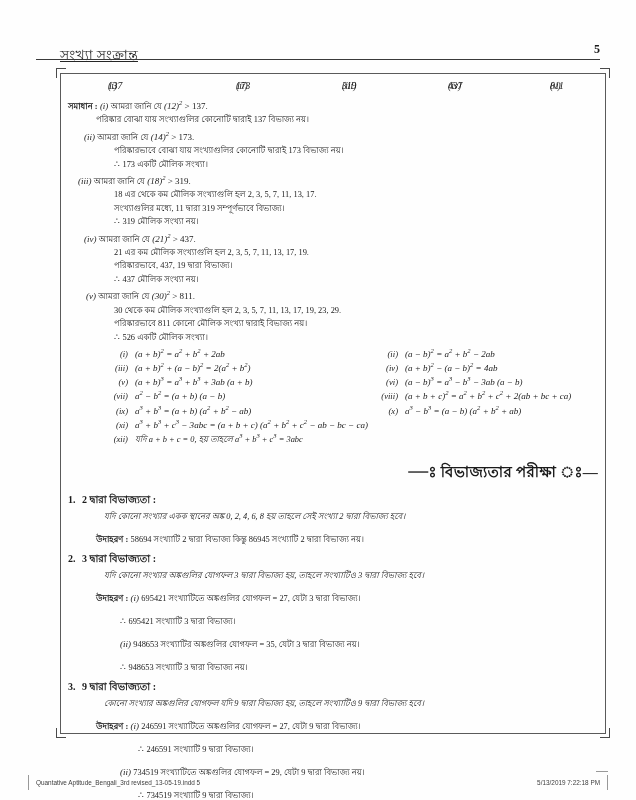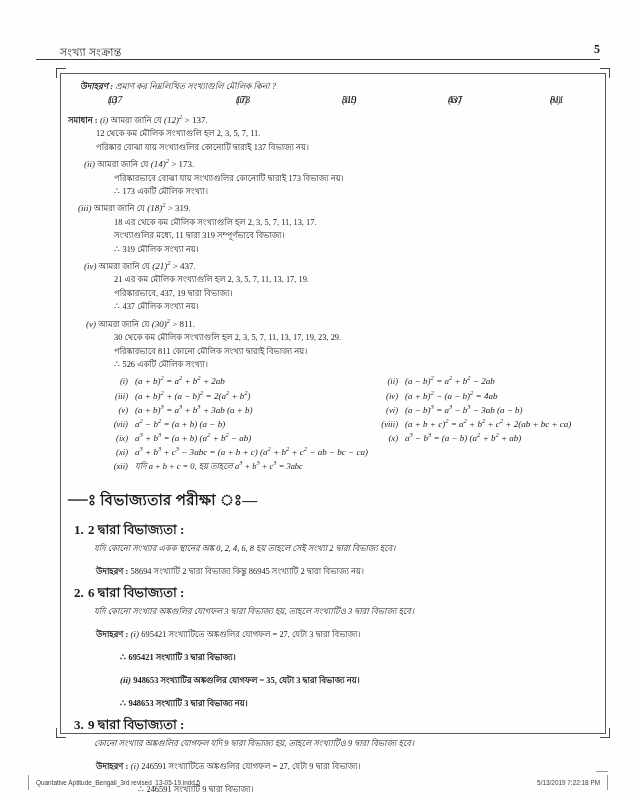--- a/index.html
+++ b/index.html
@@ -20,23 +20,24 @@
   }
 
   
   .runhead {
     position: absolute;
     top: 44px; left: 36px; right: 36px;
     height: 16px;
   }
   .runhead-title {
     position: absolute; left: 24px; top: 0;
-    font-size: 11px;
+    font-size: 14px;
     letter-spacing: .2px;
     color: #262626;
+    text-decoration: underline;
   }
   .runhead-folio {
     position: absolute; right: 0; top: -2px;
     font-size: 12px;
     font-weight: bold;
     color: #1c1c1c;
   }
   .runhead-rule {
     position: absolute;
     left: 0; right: 0; top: 15px;
@@ -120,48 +121,47 @@
   }
   .frow { position: relative; height: 14.2px; }
   .fL { position: absolute; left: 30px; top: 0; font-size: 9px; }
   .fR { position: absolute; left: 300px; top: 0; font-size: 9px; }
   .fnum { display: inline-block; text-align: right; font-style: italic; font-size: 8.6px; }
   .fnum.w1 { width: 30px; }
   .fbody { display: inline-block; margin-left: 7px; font-style: italic; }
 
   
   .divhead {
-    text-align: left;
+    text-align: right;
     font-size: 15px;
     font-weight: bold;
     margin-top: 14px;
     margin-bottom: 7px;
     letter-spacing: .3px;
   }
 
   .rule-item { margin-top: 4px; }
   .rule-head {
-    font-size: 13px;
+    font-size: 10px;
     font-weight: bold;
-    margin-left: 6px;
   }
   .rule-head .no { display: inline-block; width: 14px; }
   .rule-stmt {
     font-style: italic;
     font-size: 8.4px;
-    margin-left: 26px;
+    margin-left: 36px;
     margin-top: 1px;
   }
   .rule-ex {
     font-size: 9px;
     margin-left: 28px;
     margin-top: 9px;
   }
   .rule-ex .lbl { font-weight: bold; font-size: 8.4px; }
-  .rule-sub { margin-left: 52px; font-weight: bold; }
+  .rule-sub { margin-left: 52px; }
   .rule-sub2 { margin-left: 70px; }
 
   .therefore { letter-spacing: .5px; }
 
   
   .footer-left {
     position: absolute;
     left: 36px; bottom: 14px;
     font-family: "Liberation Sans", "DejaVu Sans", sans-serif;
     font-size: 6.4px;
@@ -208,24 +208,20 @@
   <div class="cropmark cm-tr"></div>
   <div class="cropmark cm-bl"></div>
   <div class="cropmark cm-br"></div>
   <div class="vrule-left"></div>
   <div class="vrule-right"></div>
   <div class="hrule-top"></div>
   <div class="hrule-bottom"></div>
 
   <div class="col">
 
-    <div class="ex-head">
-      <span class="lbl">উদাহরণ :</span>
-      <span>প্রমাণ কর নিম্নলিখিত সংখ্যাগুলি মৌলিক কিনা ?</span>
-    </div>
 
     <div class="opts">
       <span style="left:28px">
           <span>(i)</span>
         <span>137</span>
         </span>
       <span style="left:156px">
           <span>(ii)</span>
         <span>173</span>
         </span>
@@ -245,21 +241,20 @@
 
     <div class="soln">
 
       <div class="ln ind1">
         <span class="bold bn">সমাধান :</span>
         <span class="ital">(i)</span>
         <span class="bn">আমরা জানি যে</span>
         <span class="ital"><span>(12)</span><sup>2</sup></span>
         <span>&gt; 137.</span>
       </div>
-      <div class="ln ind2 bn">12 থেকে কম মৌলিক সংখ্যাগুলি হল 2, 3, 5, 7, 11.</div>
       <div class="ln ind2 bn">পরিষ্কার বোঝা যায় সংখ্যাগুলির কোনোটি দ্বারাই 137 বিভাজ্য নয়।</div>
 
       <div class="ln ind2" style="margin-left:16px">
         <span class="ital">(ii)</span>
         <span class="bn">আমরা জানি যে</span>
         <span class="ital"><span>(14)</span><sup>2</sup></span>
         <span>&gt; 173.</span>
       </div>
       <div class="ln ind3 bn">পরিষ্কারভাবে বোঝা যায় সংখ্যাগুলির কোনোটি দ্বারাই 173 বিভাজ্য নয়।</div>
       <div class="ln ind3">
@@ -345,21 +340,21 @@
       </div>
       <div class="rule-stmt">যদি কোনো সংখ্যার একক স্থানের অঙ্ক 0, 2, 4, 6, 8 হয় তাহলে সেই সংখ্যা 2 দ্বারা বিভাজ্য হবে।</div>
       <div class="rule-ex">
         <span class="lbl">উদাহরণ :</span>
         <span class="bn">58694 সংখ্যাটি 2 দ্বারা বিভাজ্য কিন্তু 86945 সংখ্যাটি 2 দ্বারা বিভাজ্য নয়।</span>
       </div>
     </div>
 
     <div class="rule-item">
       <div class="rule-head">
-        <span class="no">2.</span><span>6 দ্বারা বিভাজ্যতা :</span>
+        <span class="no">2.</span><span>3 দ্বারা বিভাজ্যতা :</span>
       </div>
       <div class="rule-stmt">যদি কোনো সংখ্যার অঙ্কগুলির যোগফল 3 দ্বারা বিভাজ্য হয়, তাহলে সংখ্যাটিও 3 দ্বারা বিভাজ্য হবে।</div>
       <div class="rule-ex">
         <span class="lbl">উদাহরণ :</span>
         <span class="ital">(i)</span>
         <span class="bn">695421 সংখ্যাটিতে অঙ্কগুলির যোগফল = 27, যেটা 3 দ্বারা বিভাজ্য।</span>
       </div>
       <div class="rule-ex rule-sub">
         <span class="therefore">∴</span>
         <span class="bn">695421 সংখ্যাটি 3 দ্বারা বিভাজ্য।</span>

